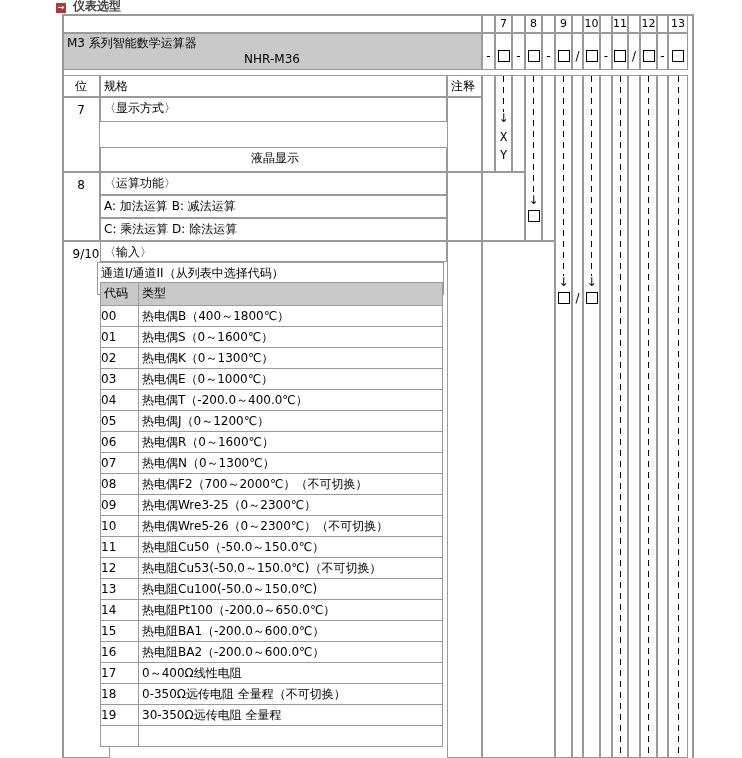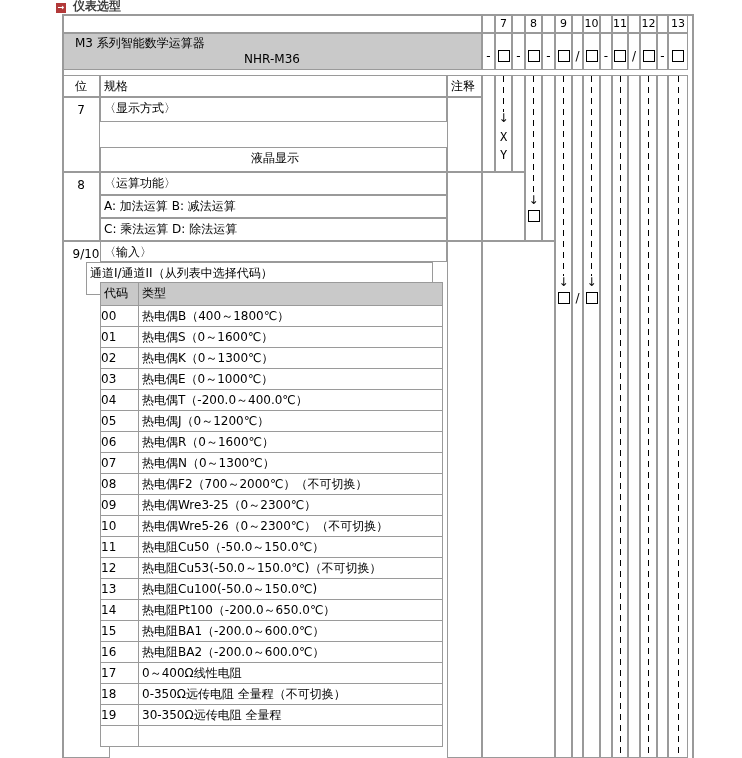--- a/index.html
+++ b/index.html
@@ -22,21 +22,21 @@
   .symcell{display:flex;align-items:center;justify-content:center;padding-top:8px;box-sizing:border-box;}
   .box{display:inline-block;width:10px;height:10px;border:1px solid #000;background:#fff;}
   .postop{text-align:center;line-height:24px;}
   
   .tall{display:flex;flex-direction:column;align-items:center;}
   .dash{width:1px;background:repeating-linear-gradient(to bottom,#000 0 6px,transparent 6px 11px);}
   .arr{font-size:12px;line-height:12px;height:13px;}
   .xy{font-family:"DejaVu Sans Mono",monospace;font-size:12px;line-height:14px;}
   .slashmark{position:absolute;left:0;right:0;top:212px;text-align:center;font-size:12px;}
   
-  .model{padding:1px 12px;line-height:16px;font-size:12px;}
+  .model{padding:1px 4px;line-height:16px;font-size:12px;}
   .model .l2{text-align:center;}
   
   .list{position:absolute;left:38px;top:269px;width:343px;}
   .lrow{display:flex;height:22px;border:1px solid #9a9a9a;margin-top:-1px;box-sizing:border-box;background:#fff;}
   .lrow.hd{height:24px;background:#c9c9c9;}
   .lcode{width:37px;border-right:1px solid #9a9a9a;font-size:12px;line-height:20px;}
   .ltype{flex:1;padding-left:3px;font-size:12px;line-height:20px;white-space:nowrap;overflow:hidden;}
   .lrow.hd .lcode{text-align:left;padding-left:3px;width:34px;}
 </style>
 </head>
@@ -107,21 +107,21 @@
     <div class="c postop" style="left:0;top:227px;width:48px;height:517px;">9/10</div>
 
     <div class="c pl" style="left:38px;top:83px;width:347px;height:25px;">〈显示方式〉</div>
     <div class="c pl" style="left:38px;top:133px;width:347px;height:25px;text-align:center;">液晶显示</div>
 
     <div class="c pl" style="left:38px;top:158px;width:347px;height:23px;">〈运算功能〉</div>
     <div class="c pl" style="left:38px;top:181px;width:347px;height:23px;">A: 加法运算 B: 减法运算</div>
     <div class="c pl" style="left:38px;top:204px;width:347px;height:23px;">C: 乘法运算 D: 除法运算</div>
 
     <div class="c pl" style="left:38px;top:227px;width:347px;height:21px;">〈输入〉</div>
-    <div class="c pl" style="left:24px;top:248px;width:347px;height:33px;">通道I/通道II（从列表中选择代码）</div>
+    <div class="c pl" style="left:35px;top:248px;width:347px;height:33px;">通道I/通道II（从列表中选择代码）</div>
 
     <div class="c" style="left:385px;top:83px;width:35px;height:75px;"></div>
     <div class="c" style="left:385px;top:158px;width:35px;height:69px;"></div>
     <div class="c" style="left:385px;top:227px;width:35px;height:517px;"></div>
 
     <div class="list">
       <div class="lrow hd">
         <div class="lcode">代码</div>
         <div class="ltype">类型</div>
       </div>

